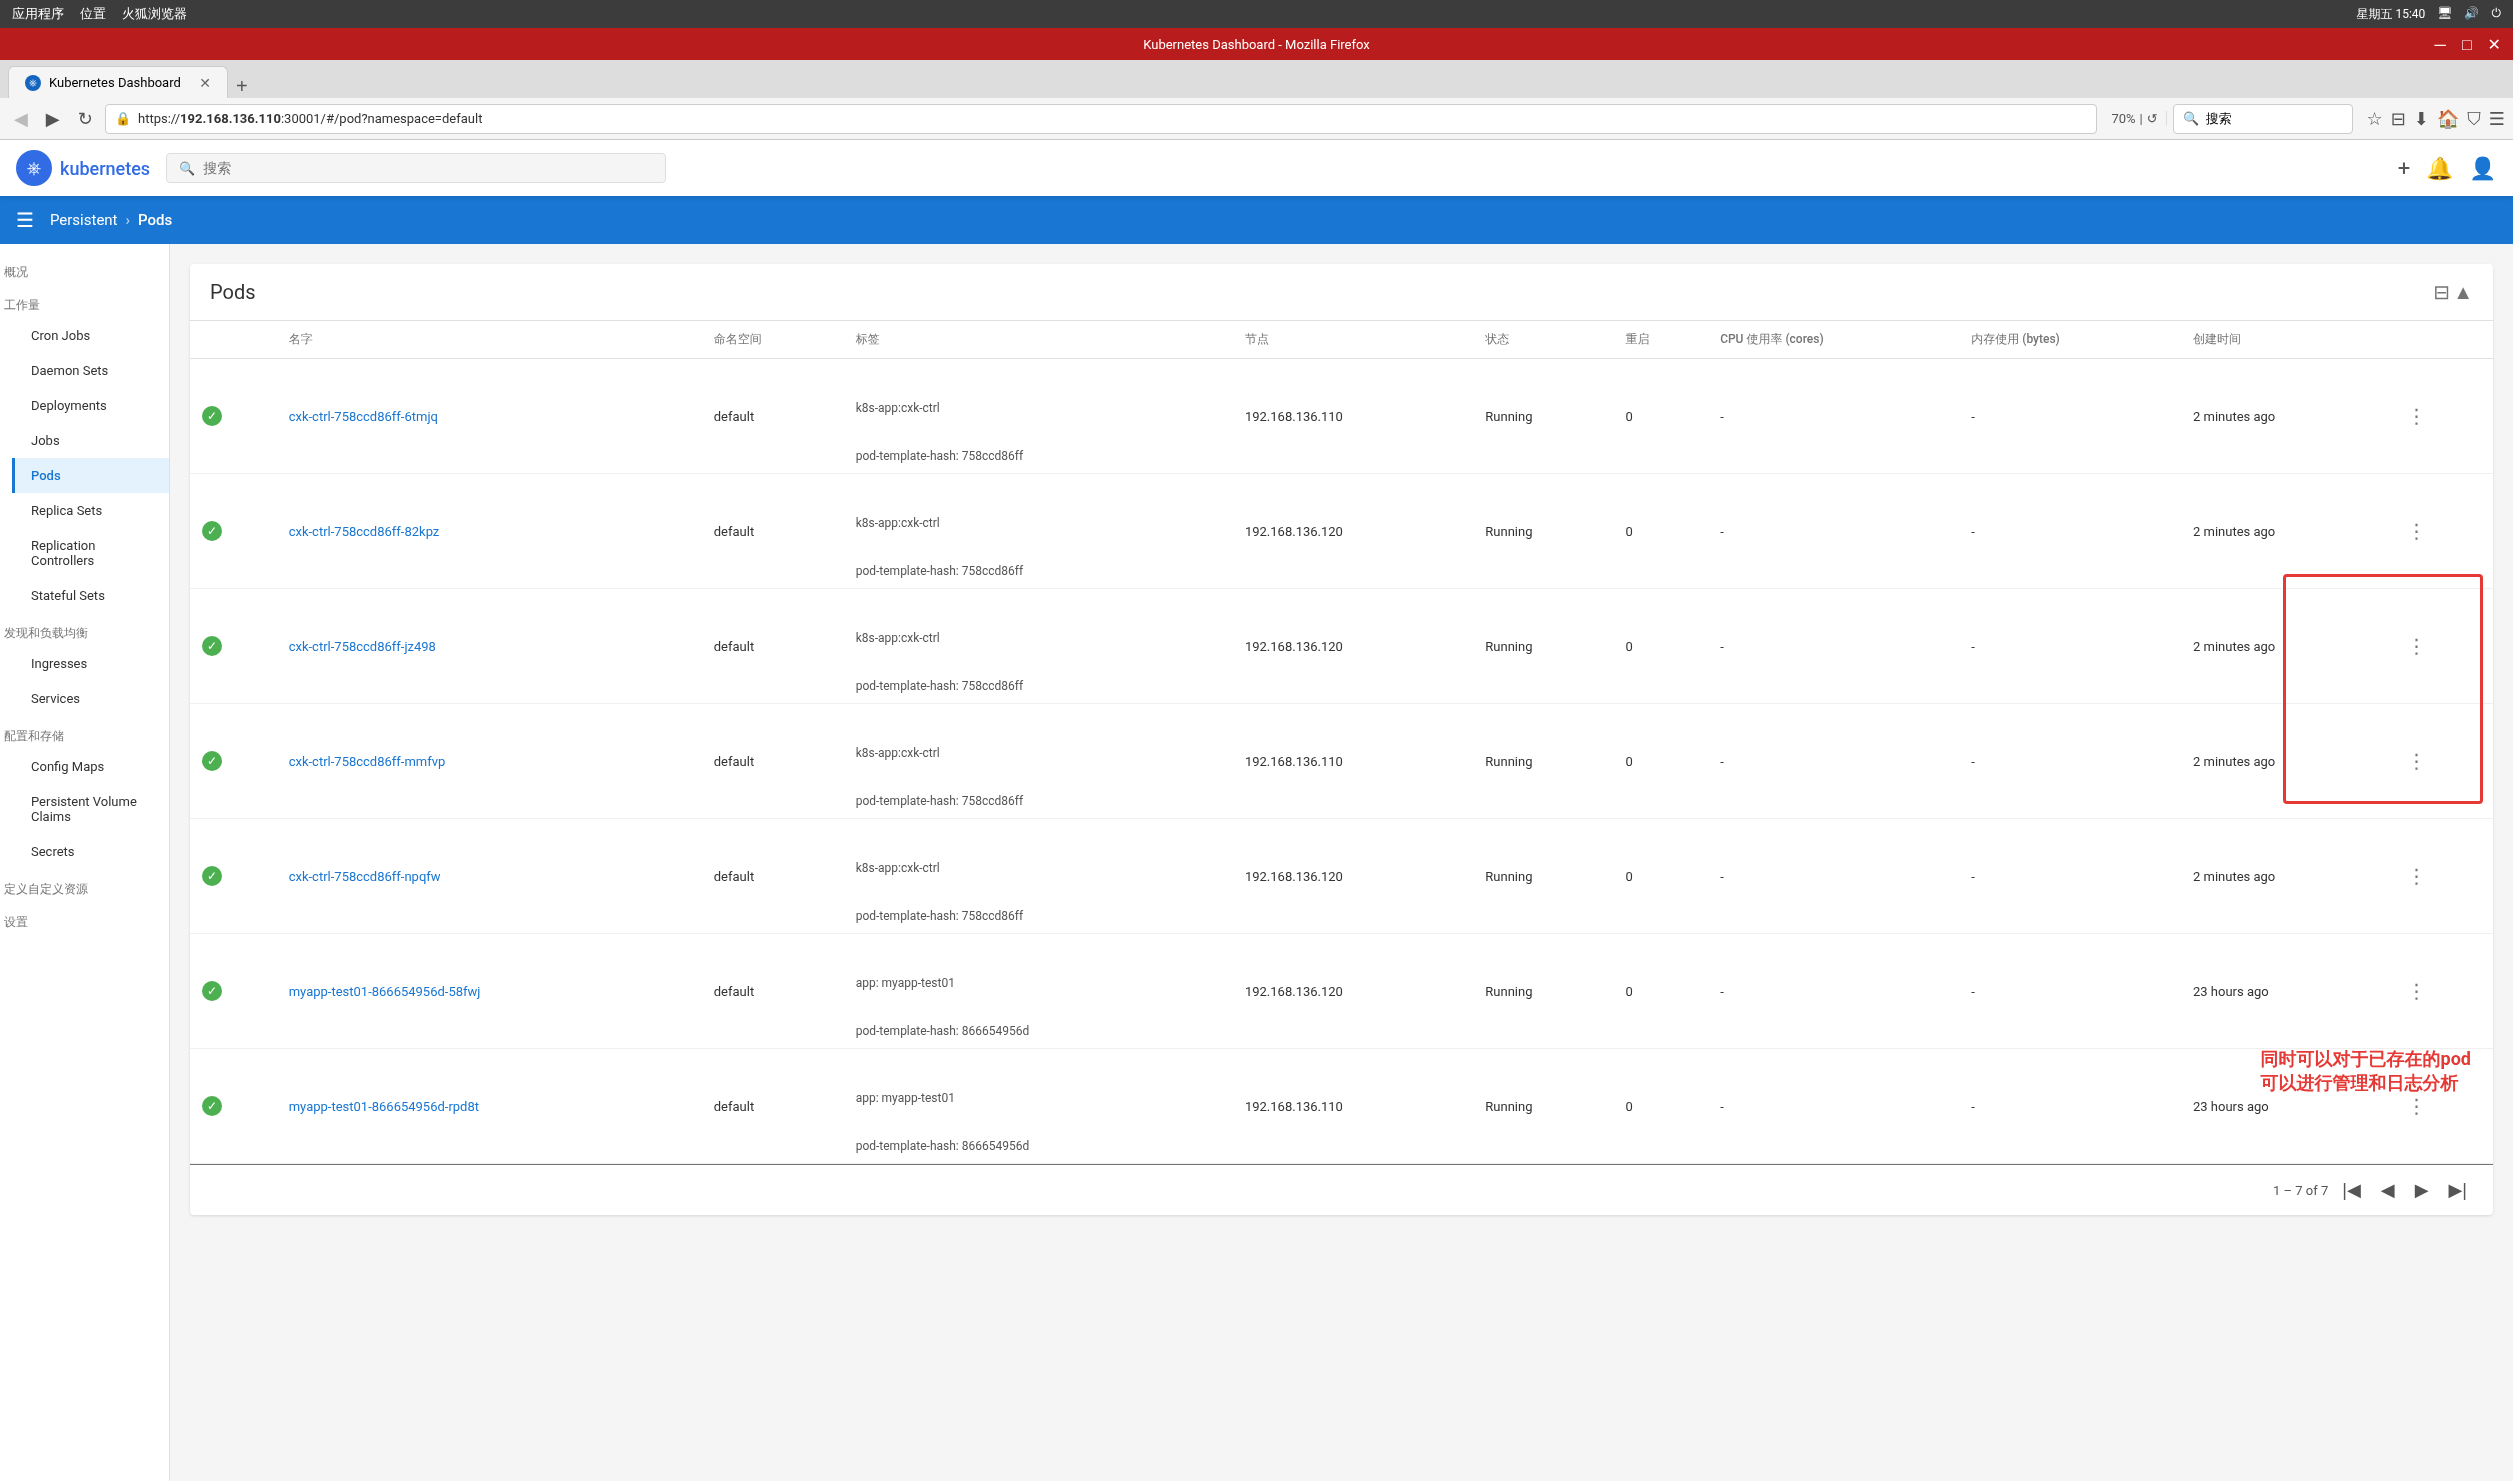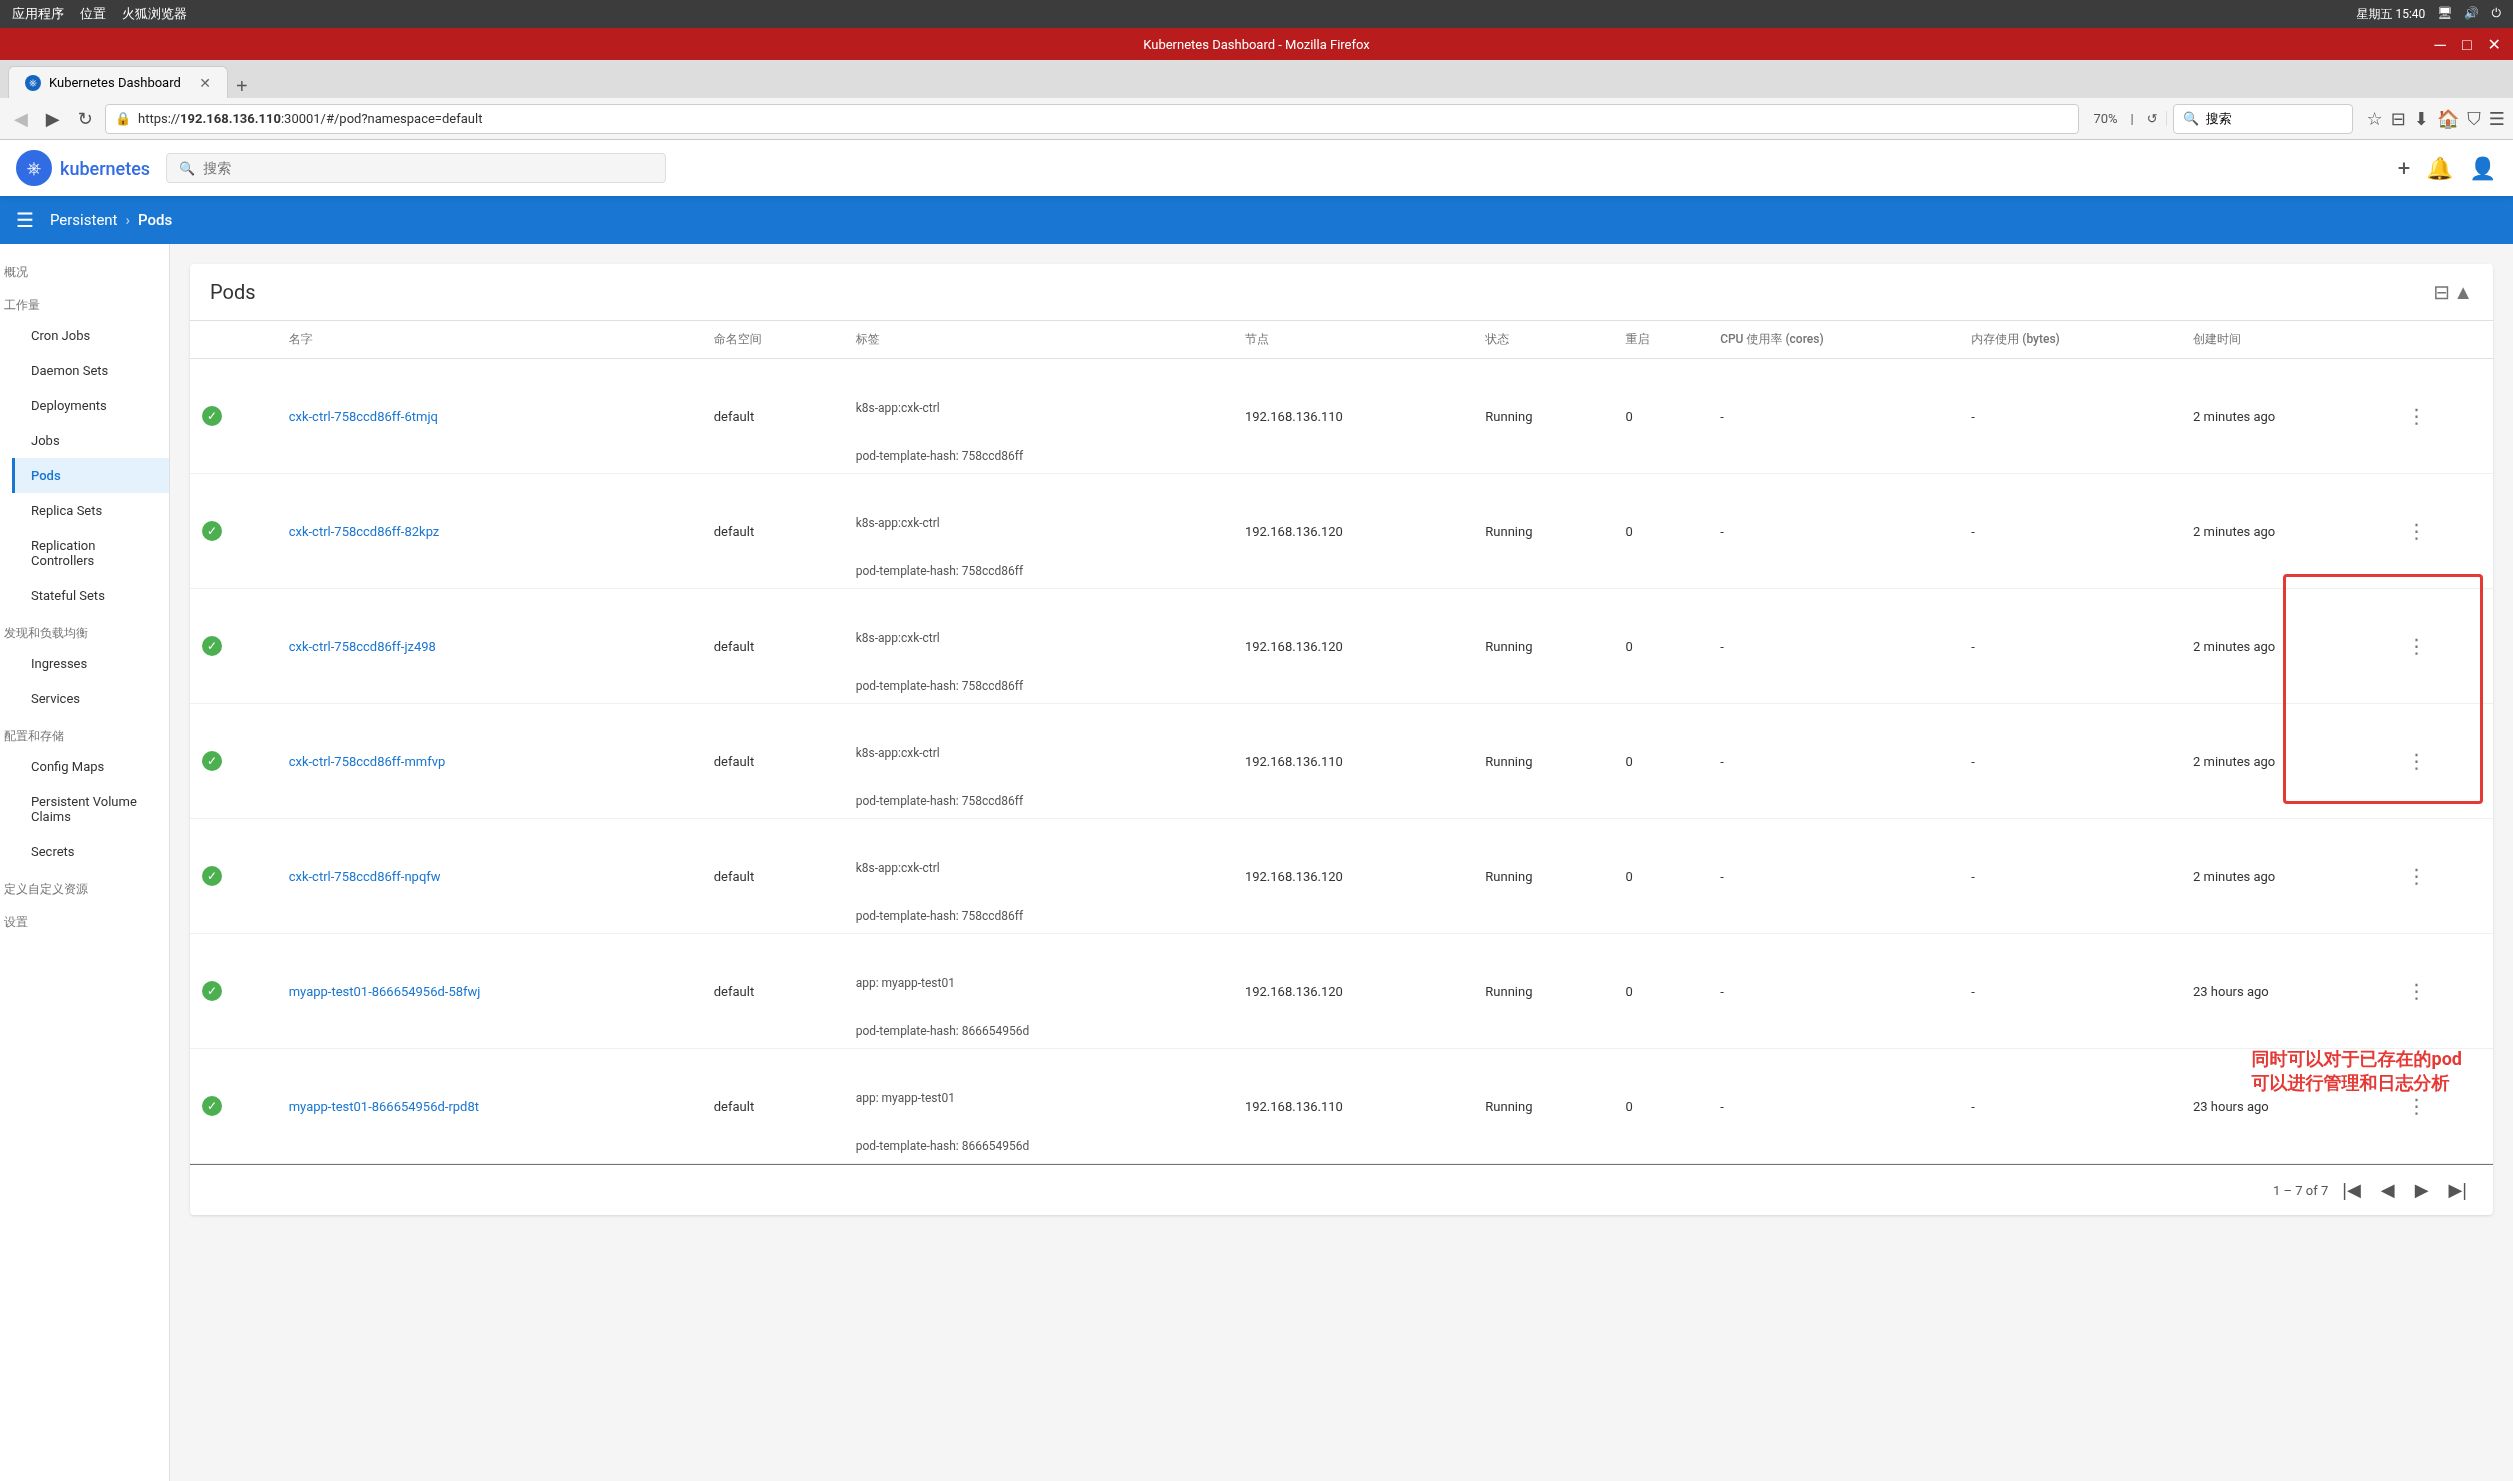--- a/index.html
+++ b/index.html
@@ -107,21 +107,21 @@
       border: 1px solid #ccc;
       border-radius: 4px;
       padding: 4px 10px;
       gap: 6px;
       height: 30px;
     }
     .url-text { font-size: 13px; color: #333; flex: 1; }
     .zoom-area {
       display: flex;
       align-items: flex-start;
-      gap: 13px;
+      gap: 4px;
       padding: 0 8px;
       border-right: 1px solid #ddd;
       color: #555;
       font-size: 13px;
     }
     .search-bar-browser {
       display: flex;
       align-items: center;
       background: #fff;
       border: 1px solid #ccc;
@@ -355,21 +355,21 @@
       width: 200px;
       height: 230px;
       border: 3px solid #e53935;
       border-radius: 4px;
       pointer-events: none;
     }
 
     
     .annotation-text {
       position: absolute;
-      right: 31px;
+      right: 22px;
       bottom: 120px;
       color: #e53935;
       font-size: 18px;
       font-weight: bold;
       text-align: left;
       pointer-events: none;
       z-index: 50;
     }
 
     

